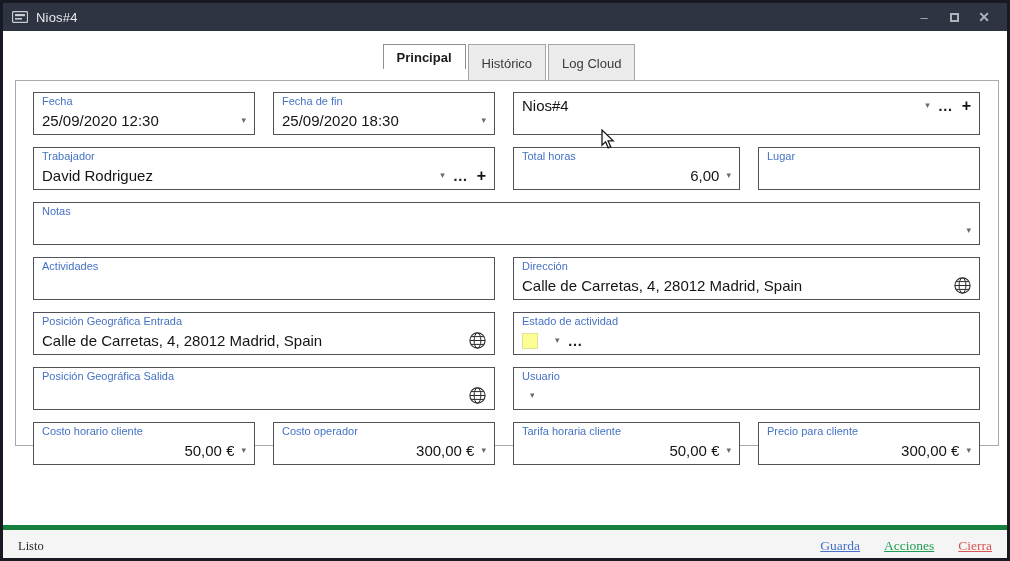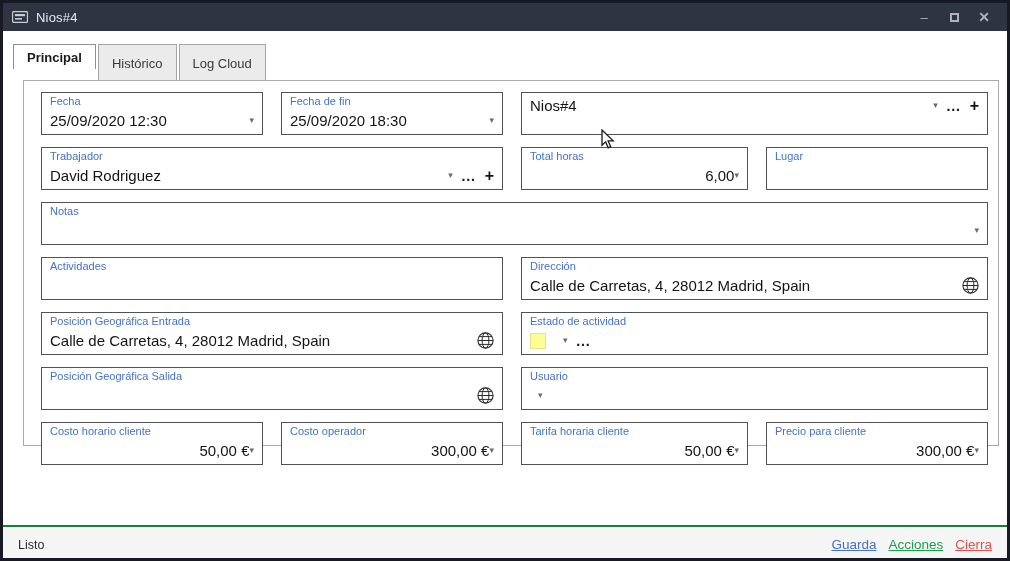--- a/index.html
+++ b/index.html
@@ -28,39 +28,39 @@
   .win-btn {
     width:26px; height:22px; display:flex; align-items:center; justify-content:center;
     color:#aeb3bd; font-size:13px; cursor:default;
   }
   .win-btn .max-box { width:9px; height:9px; border:2px solid #aeb3bd; display:block; }
   .win-btn.close { font-size:14px; font-weight:bold; }
 
   
   .content { flex:1 1 auto; background:#fff; position:relative; padding-top:13px; }
 
-  .tabstrip { display:flex; margin-left:10px; position:relative; z-index:2; }
+  .tabstrip { display:flex; margin-left:10px; position:relative; z-index:2;justify-content:center; }
   .tab {
     padding:4px 13px 3px 13px;
     font-size:13px; color:#3a3a3a;
     background:#ebebeb;
     border:1px solid #a6a6a6;
     border-bottom:none;
     margin-right:2px;
     height:36px;
     display:flex; align-items:center;
   }
   .tab.active {
     background:#fff; color:#1a1a1a; font-weight:600;
     height:25px; margin-bottom:-1px;
     border-color:#8f8f8f;
   }
 
   .tabpanel {
-    margin:0 8px 0 20px;
+    margin:0 8px 0 12px;
     height:366px;
     border:1px solid #aaaaaa;
     background:#fff;
     padding:11px 17px 0 17px;
     position:relative; z-index:1;
   }
 
   .form-grid {
     display:grid;
     grid-template-columns:222px 222px 227px 222px;
@@ -80,42 +80,42 @@
   .field .flabel {
     font-size:11px; color:#4472c4; line-height:13px;
     white-space:nowrap; overflow:hidden;
   }
   .vrow {
     display:flex; align-items:center; height:21px;
     font-size:15px; color:#141414;
   }
   .vrow .val { white-space:nowrap; overflow:hidden; }
   .vrow.left .val { flex:1 1 auto; }
-  .vrow.num { justify-content:flex-end; }
+  .vrow.num { justify-content:flex-end; gap:7px; }
   .controls { display:flex; align-items:center; gap:8px; margin-left:8px; flex:0 0 auto; }
   .dd { font-size:9px; color:#6b6b6b; line-height:1; }
   .dots { font-size:15px; font-weight:700; color:#222; line-height:0.5; letter-spacing:1px; }
   .plus { font-size:16px; font-weight:700; color:#111; line-height:1; }
   .globe { display:flex; align-items:center; }
   .swatch {
     width:16px; height:16px; margin-right:9px;
     border:1px solid #e3e38a;
     flex:0 0 auto;
   }
 
   
   .statusbar {
     flex:0 0 33px;
     background:#f5f5f5;
-    border-top:2px solid #15803d;
+    border-top:5px solid #15803d;
     display:flex; align-items:center;
     padding:4px 15px 0 15px;
-    font-size:12.5px; color:#2a2a2a;
-  }
-  .statuslinks { margin-left:auto; display:flex; gap:12px; }
+    font-size:12.5px; color:#2a2a2a;font-family:Liberation Serif, serif;
+  }
+  .statuslinks { margin-left:auto; display:flex; gap:24px; }
   .statuslinks a { font-size:13.5px; text-decoration:underline; cursor:pointer; }
 
   
   .cursor { position:absolute; left:598px; top:126px; z-index:10; pointer-events:none; }
 </style>
 </head>
 <body>
 
 <div class="window">
 

